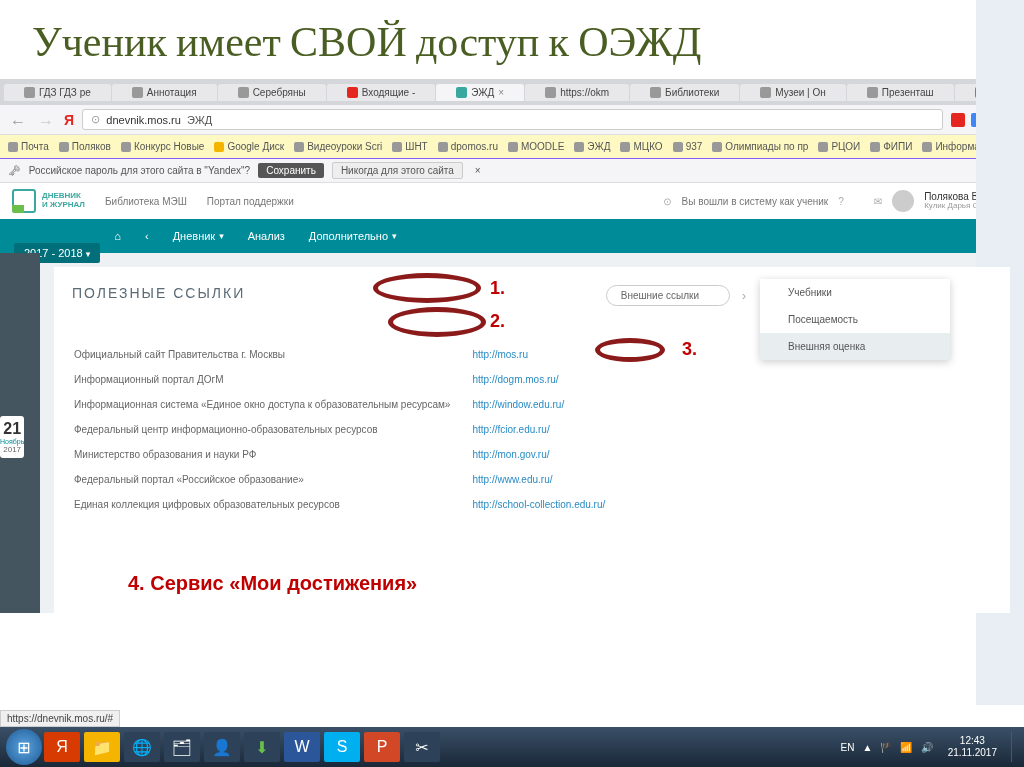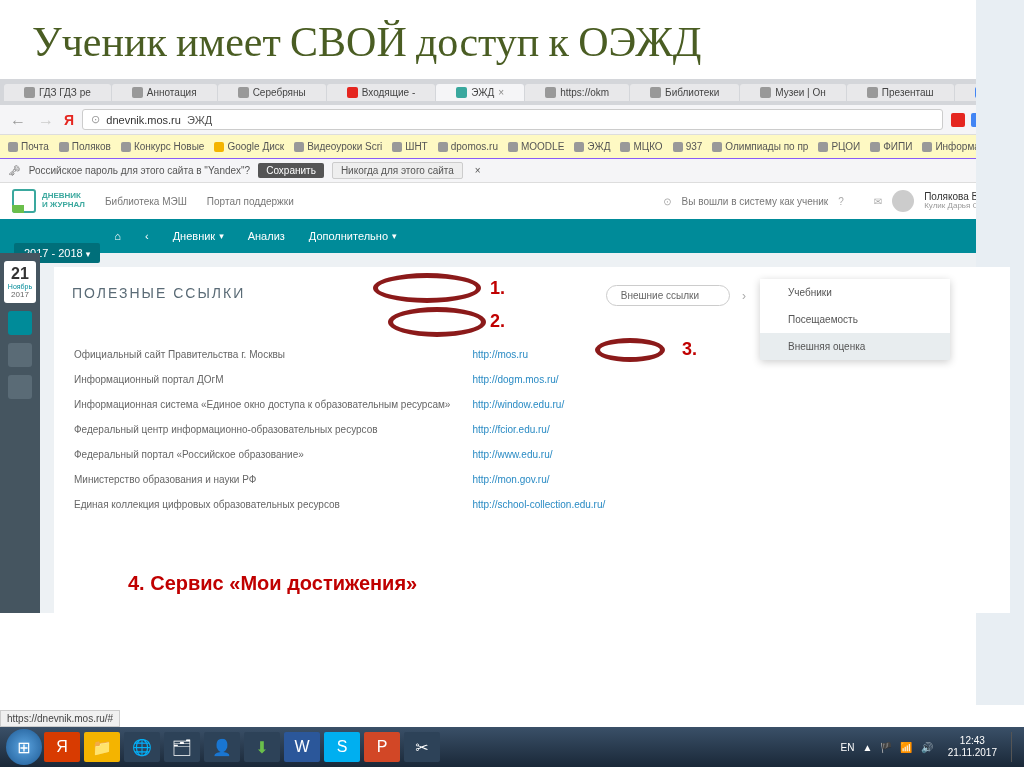--- a/index.html
+++ b/index.html
@@ -54,21 +54,21 @@
 .ring-1 { width: 108px; height: 30px; left: 373px; top: 273px; }
 .ring-2 { width: 98px; height: 30px; left: 388px; top: 307px; }
 .ring-3 { width: 70px; height: 24px; left: 595px; top: 338px; }
 .annot { position: absolute; color: #c00000; font-weight: bold; font-size: 18px; }
 .annot-1 { left: 490px; top: 278px; }
 .annot-2 { left: 490px; top: 311px; }
 .annot-3 { left: 682px; top: 339px; }
 .annot-4 { color: #c00000; font-weight: bold; font-size: 20px; position: absolute; left: 128px; top: 572px; }
 
 .content-wrap { display: flex; background: #edf1f4; height: 360px; }
-.left-rail { width: 40px; background: #455560; display: flex; flex-direction: column; align-items: center; padding-top: 8px; gap: 8px; }
+.left-rail { width: 40px; background: #455560; display: flex; flex-direction: row; align-items: center; padding-top: 8px; gap: 8px; }
 .cal-box { background: #fff; color: #333; width: 32px; padding: 4px 0; text-align: center; border-radius: 3px; }
 .cal-day { font-size: 16px; font-weight: bold; }
 .cal-sub { font-size: 7px; color: #008b99; }
 .cal-year { font-size: 8px; color: #666; }
 .rail-icon { width: 24px; height: 24px; background: #5a6b76; border-radius: 3px; }
 .rail-icon.active { background: #008b99; }
 
 .main-panel { flex: 1; background: #fff; margin: 14px 14px 0 14px; padding: 18px; position: relative; }
 .panel-title { color: #5a6b76; font-size: 14px; letter-spacing: 2px; margin-bottom: 14px; }
 .breadcrumb-pill { position: absolute; right: 280px; top: 18px; border: 1px solid #ccc; border-radius: 14px; padding: 4px 30px 4px 14px; font-size: 10px; color: #666; }
@@ -311,26 +311,26 @@
             </tr>
         <tr>
               <td>Информационная система «Единое окно доступа к образовательным ресурсам»</td>
               <td><a>http://window.edu.ru/</a></td>
             </tr>
         <tr>
               <td>Федеральный центр информационно-образовательных ресурсов</td>
               <td><a>http://fcior.edu.ru/</a></td>
             </tr>
         <tr>
+              <td>Министерство образования и науки РФ</td>
+              <td><a>http://mon.gov.ru/</a></td>
+            </tr>
+        <tr>
               <td>Федеральный портал «Российское образование»</td>
               <td><a>http://www.edu.ru/</a></td>
-            </tr>
-        <tr>
-              <td>Министерство образования и науки РФ</td>
-              <td><a>http://mon.gov.ru/</a></td>
             </tr>
         <tr>
               <td>Единая коллекция цифровых образовательных ресурсов</td>
               <td><a>http://school-collection.edu.ru/</a></td>
             </tr>
       </tbody>
         </table>
     </div>
   </div>
 </div>

